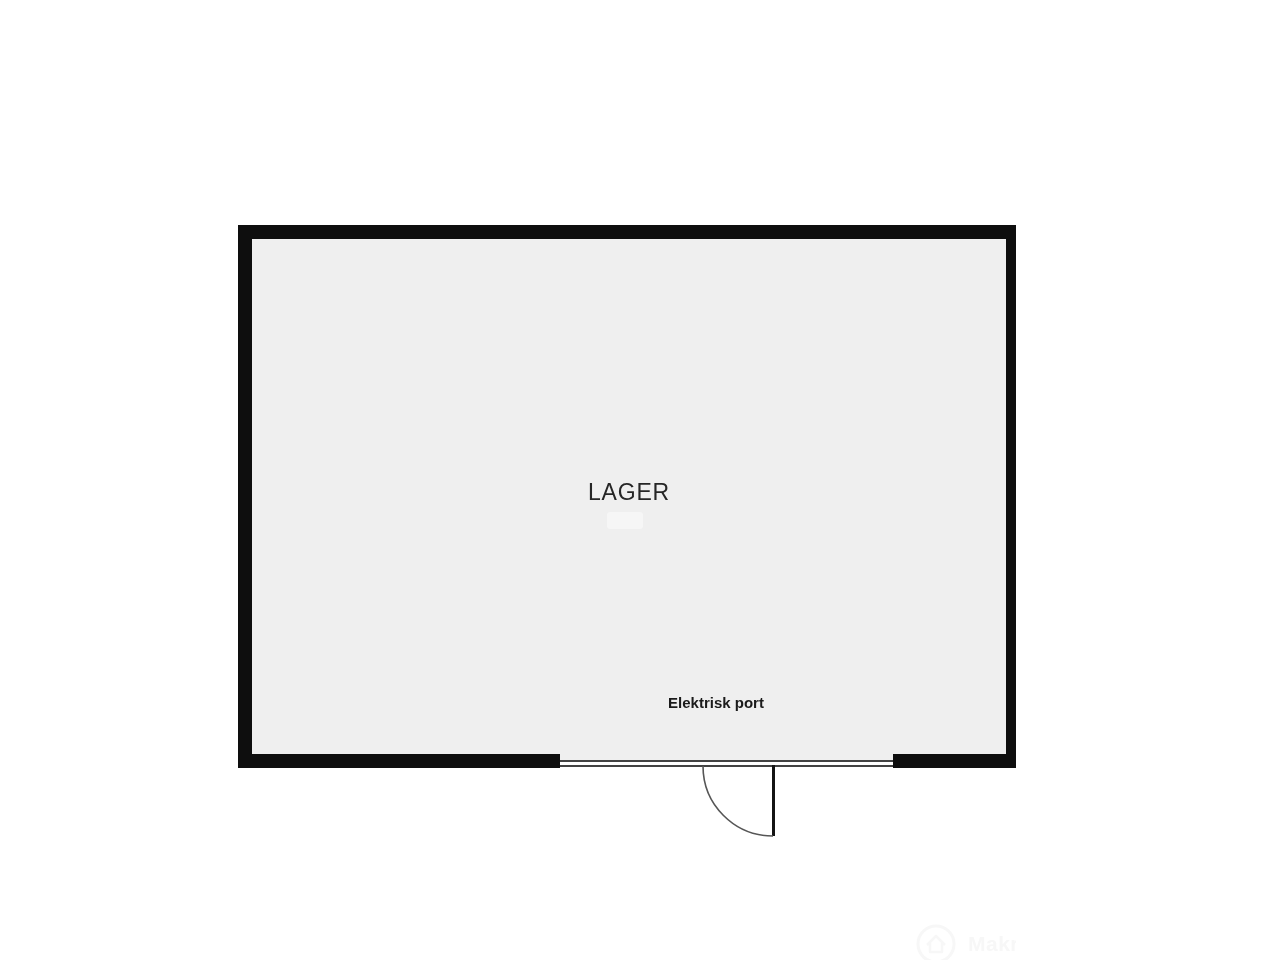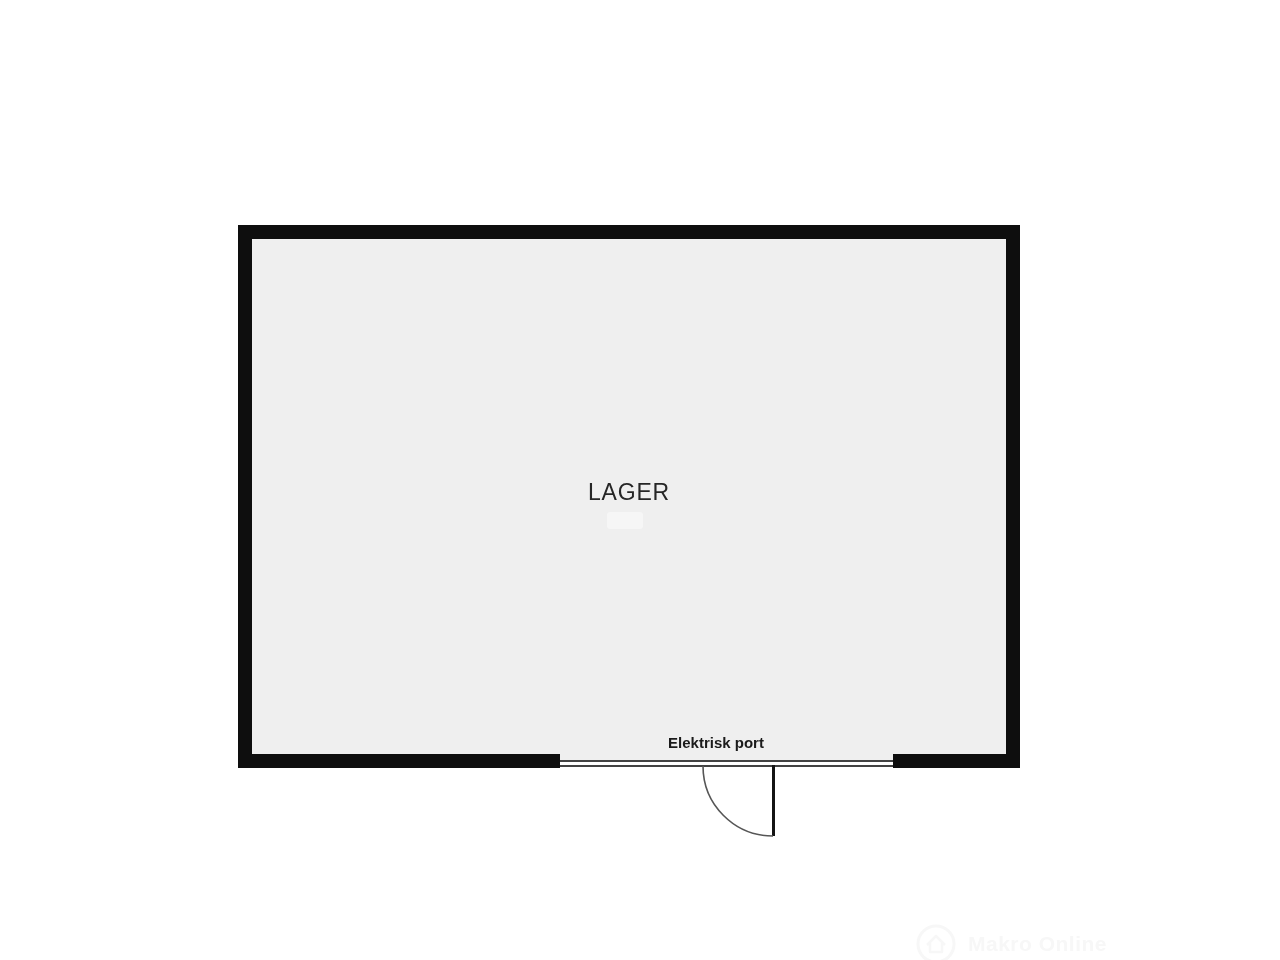--- a/index.html
+++ b/index.html
@@ -3,21 +3,21 @@
 <meta charset="utf-8">
 <style>
   html, body {
     margin: 0;
     padding: 0;
     background: #ffffff;
     font-family: "Liberation Sans", "DejaVu Sans", sans-serif;
   }
   .canvas {
     position: relative;
-    width: 1280px;
+    width: 1016px;
     height: 960px;
     background: #ffffff;
     overflow: hidden;
   }
 
   
   .room-outline {
     position: absolute;
     left: 238px;
     top: 225px;
@@ -78,21 +78,21 @@
     position: absolute;
     left: 0; top: 11px;
     width: 100%;
     height: 2px;
     background: #424242;
   }
 
   .port-label {
     position: absolute;
     left: 716px;
-    top: 742px;
+    top: 702px;
     transform: translate(-50%, -50%);
     font-size: 15px;
     font-weight: 600;
     color: #1b1b1b;
     white-space: nowrap;
   }
 
   
   .door-leaf {
     position: absolute;

